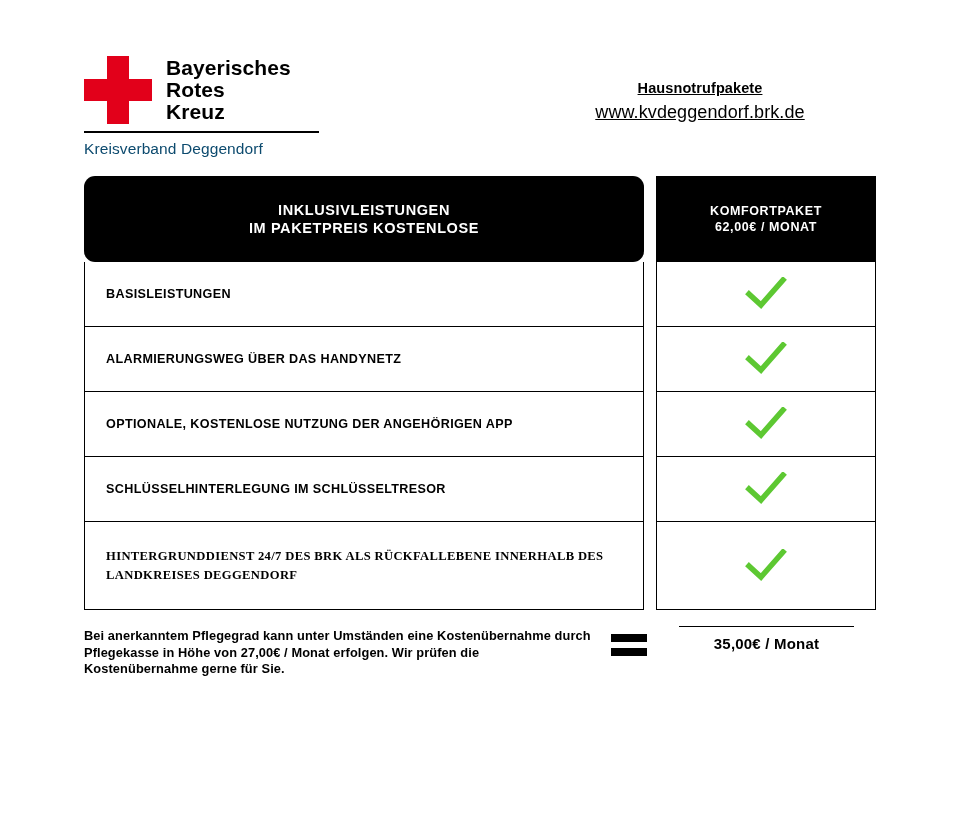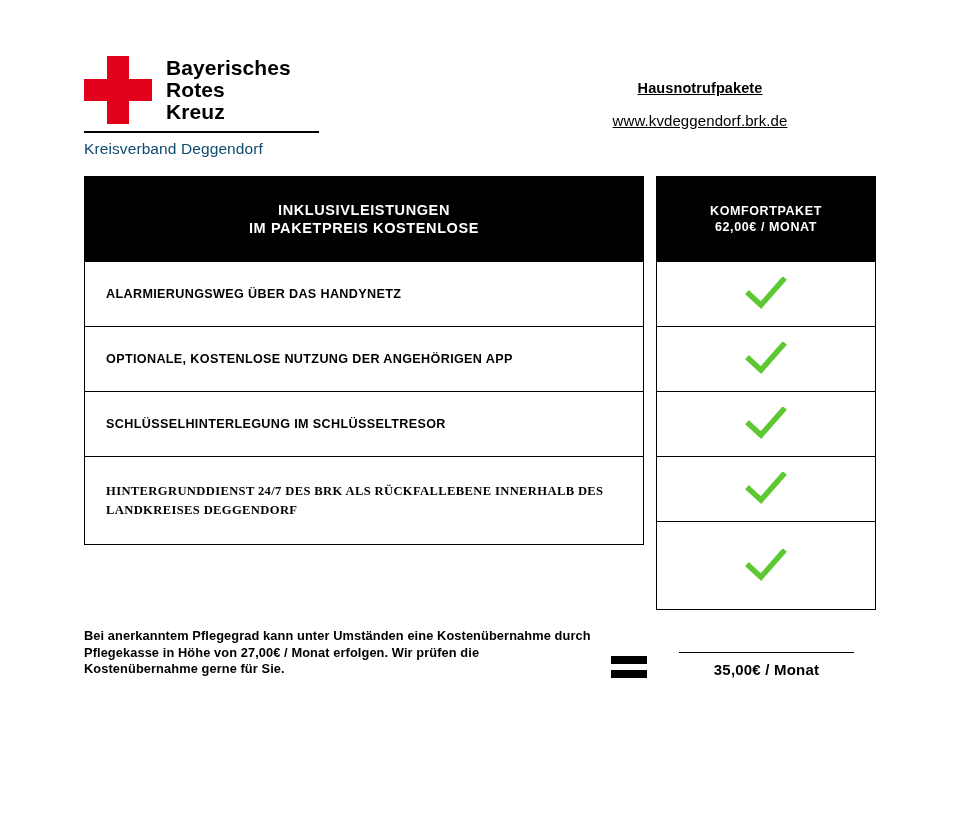--- a/index.html
+++ b/index.html
@@ -87,22 +87,22 @@
     text-align: center;
     width: 320px;
     text-decoration: underline;
   }
   .header-right .title {
     font-weight: bold;
     font-size: 14.5px;
     letter-spacing: 0.1px;
   }
   .header-right .url {
-    margin-top: 16px;
-    font-size: 15px;
+    margin-top: 6px;
+    font-size: 18px;
     letter-spacing: 0.1px;
   }
 
   
   .table-area {
     position: absolute;
     left: 84px;
     top: 176px;
     width: 776px;
   }
@@ -132,20 +132,21 @@
     box-sizing: border-box;
   }
   .head-left {
     height: 86px;
     font-size: 14.5px;
     line-height: 18px;
     display: flex;
     flex-direction: column;
     align-items: center;
     justify-content: center;
+    border-radius: 11px;
   }
   .head-right {
     height: 86px;
     font-size: 12.5px;
     line-height: 16px;
     display: flex;
     flex-direction: column;
     align-items: center;
     justify-content: center;
   }
@@ -205,21 +206,21 @@
     display: block;
   }
 
   
   .footer {
     position: absolute;
     left: 84px;
     top: 624px;
     width: 790px;
     display: flex;
-    align-items: flex-end;
+    align-items: flex-start;
   }
   .footer-note {
     width: 510px;
     font-weight: bold;
     font-size: 12.8px;
     line-height: 16.5px;
     letter-spacing: 0.1px;
     padding-top: 4px;
   }
   .equals {
@@ -287,20 +288,21 @@
 
 <div class="table-area">
   <div class="cols">
 
     <div class="col-left">
       <div class="head-cell head-left">
         <div>INKLUSIVLEISTUNGEN</div>
         <div>IM PAKETPREIS KOSTENLOSE</div>
       </div>
       <div class="rows-left">
+        <div class="row-left">BASISLEISTUNGEN</div>
         <div class="row-left">ALARMIERUNGSWEG ÜBER DAS HANDYNETZ</div>
         <div class="row-left">OPTIONALE, KOSTENLOSE NUTZUNG DER ANGEHÖRIGEN APP</div>
         <div class="row-left">SCHLÜSSELHINTERLEGUNG IM SCHLÜSSELTRESOR</div>
         <div class="row-left tall">HINTERGRUNDDIENST 24/7 DES BRK ALS RÜCKFALLEBENE INNERHALB DES LANDKREISES DEGGENDORF</div>
       </div>
     </div>
 
     <div class="col-gap"></div>
 
     <div class="col-right">

